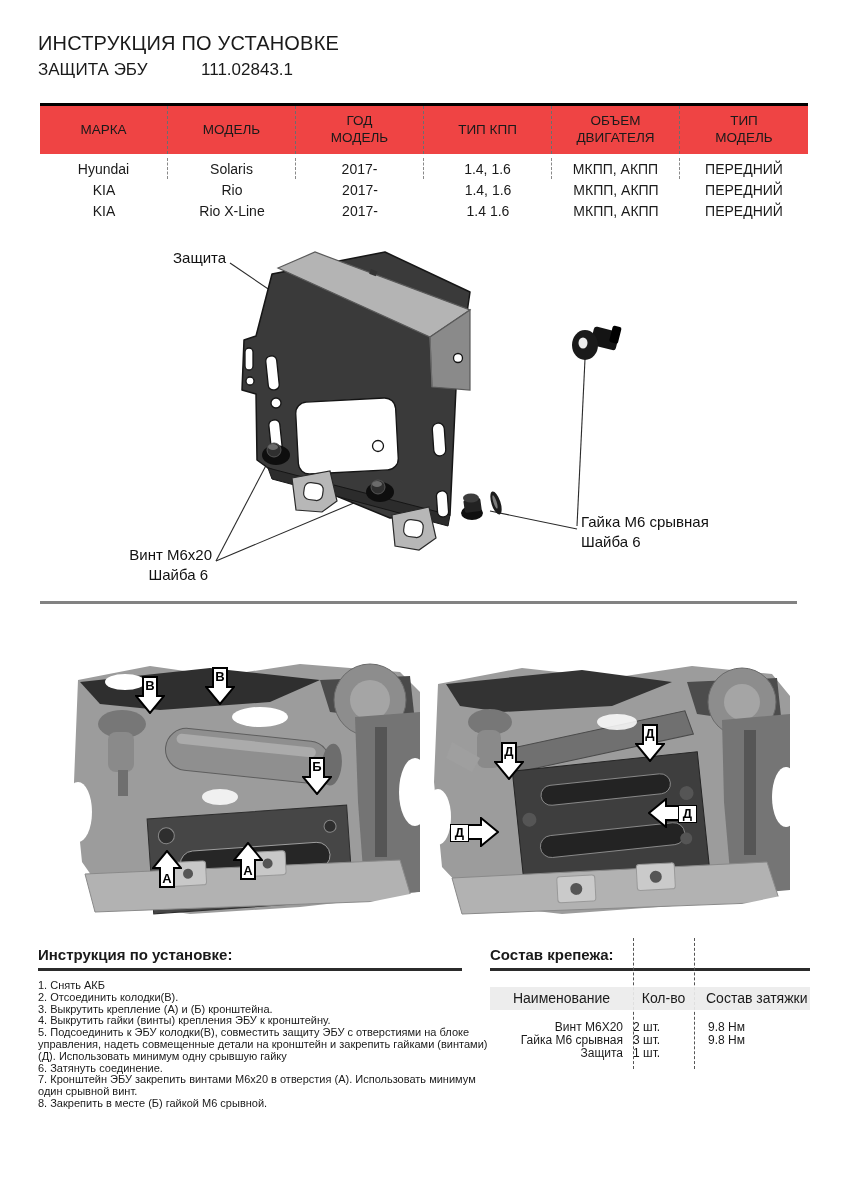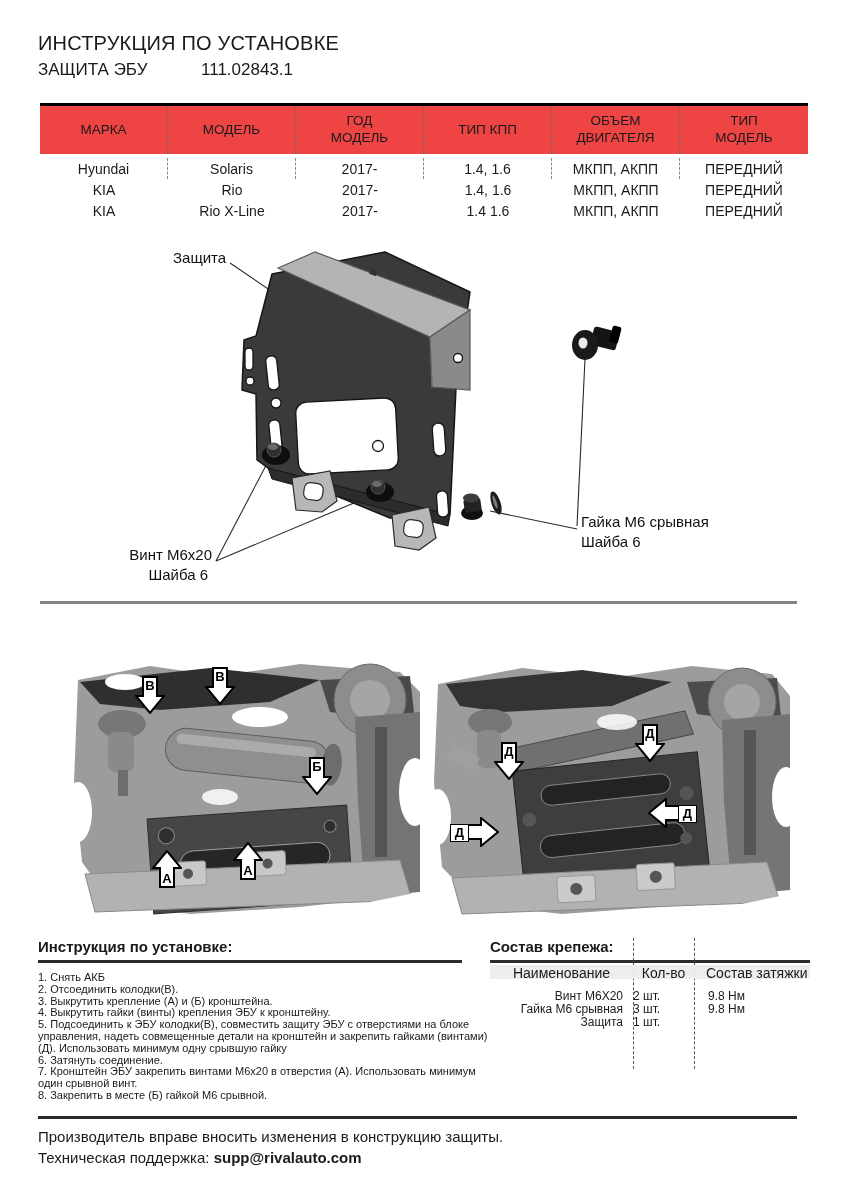--- a/index.html
+++ b/index.html
@@ -56,32 +56,32 @@
   .marker.pright svg{transform:rotate(-90deg);}
   .marker.pleft svg{transform:rotate(90deg);}
   .marker.pright .mletter,.marker.pleft .mletter{
     top:11px;width:17px;height:16px;line-height:16px;background:#fff;border:1px solid #000;
   }
   .marker.pright .mletter{left:-15px;right:auto;}
   .marker.pleft .mletter{left:auto;right:-15px;}
 
   
   .instructions{position:absolute;left:38px;top:938px;width:452px;}
-  .sec-title{font-size:15px;font-weight:bold;margin:0 0 5px 0;}
+  .sec-title{font-size:15px;font-weight:bold;margin:8px 0 5px 0;}
   .instructions .rule{width:424px;height:3px;background:#2b2b2b;}
   .steps{margin-top:9px;font-size:11px;line-height:11.8px;width:452px;}
   .step{margin:0;}
 
   
   .hardware{position:absolute;left:490px;top:938px;width:320px;height:135px;}
   .hardware .rule{width:320px;height:2.5px;background:#2b2b2b;margin-top:4px;}
   .hw-dash{position:absolute;top:0;height:131px;border-left:1.5px dashed #555;z-index:1;}
   .hw-dash.d1{left:143px;}
   .hw-dash.d2{left:204px;}
-  .hw-head{display:grid;grid-template-columns:143px 61px 116px;background:#ececec;height:14px;margin-top:2px;position:relative;z-index:2;}
+  .hw-head{display:grid;grid-template-columns:143px 61px 116px;background:#ececec;height:23px;margin-top:16px;position:relative;z-index:2;}
   .hw-head .hcell{display:flex;align-items:center;font-size:14px;}
   .hw-head .c1{justify-content:center;}
   .hw-head .c2{justify-content:center;}
   .hw-head .c3{padding-left:12px;}
   .hw-head{background:rgba(236,236,236,.92);}
   .hw-rows{margin-top:11px;position:relative;z-index:2;}
   .hw-row{display:grid;grid-template-columns:143px 61px 116px;font-size:12px;line-height:13px;}
   .hw-row .c1{text-align:right;padding-right:10px;}
   .hw-row .c2{text-align:left;}
   .hw-row .c3{padding-left:14px;}
@@ -391,21 +391,14 @@
         <div class="c3">9.8 Нм</div>
       </div>
       <div class="hw-row">
         <div class="c1">Защита</div>
         <div class="c2">1 шт.</div>
         <div class="c3"></div>
       </div>
     </div>
   </div>
 
-  <div class="doc-footer">
-    <div class="f1">Производитель вправе вносить изменения в конструкцию защиты.</div>
-    <div class="f2">
-      <span>Техническая поддержка:</span>
-      <span class="email">supp@rivalauto.com</span>
-    </div>
-  </div>
 
 </div>
 
 </body></html>

